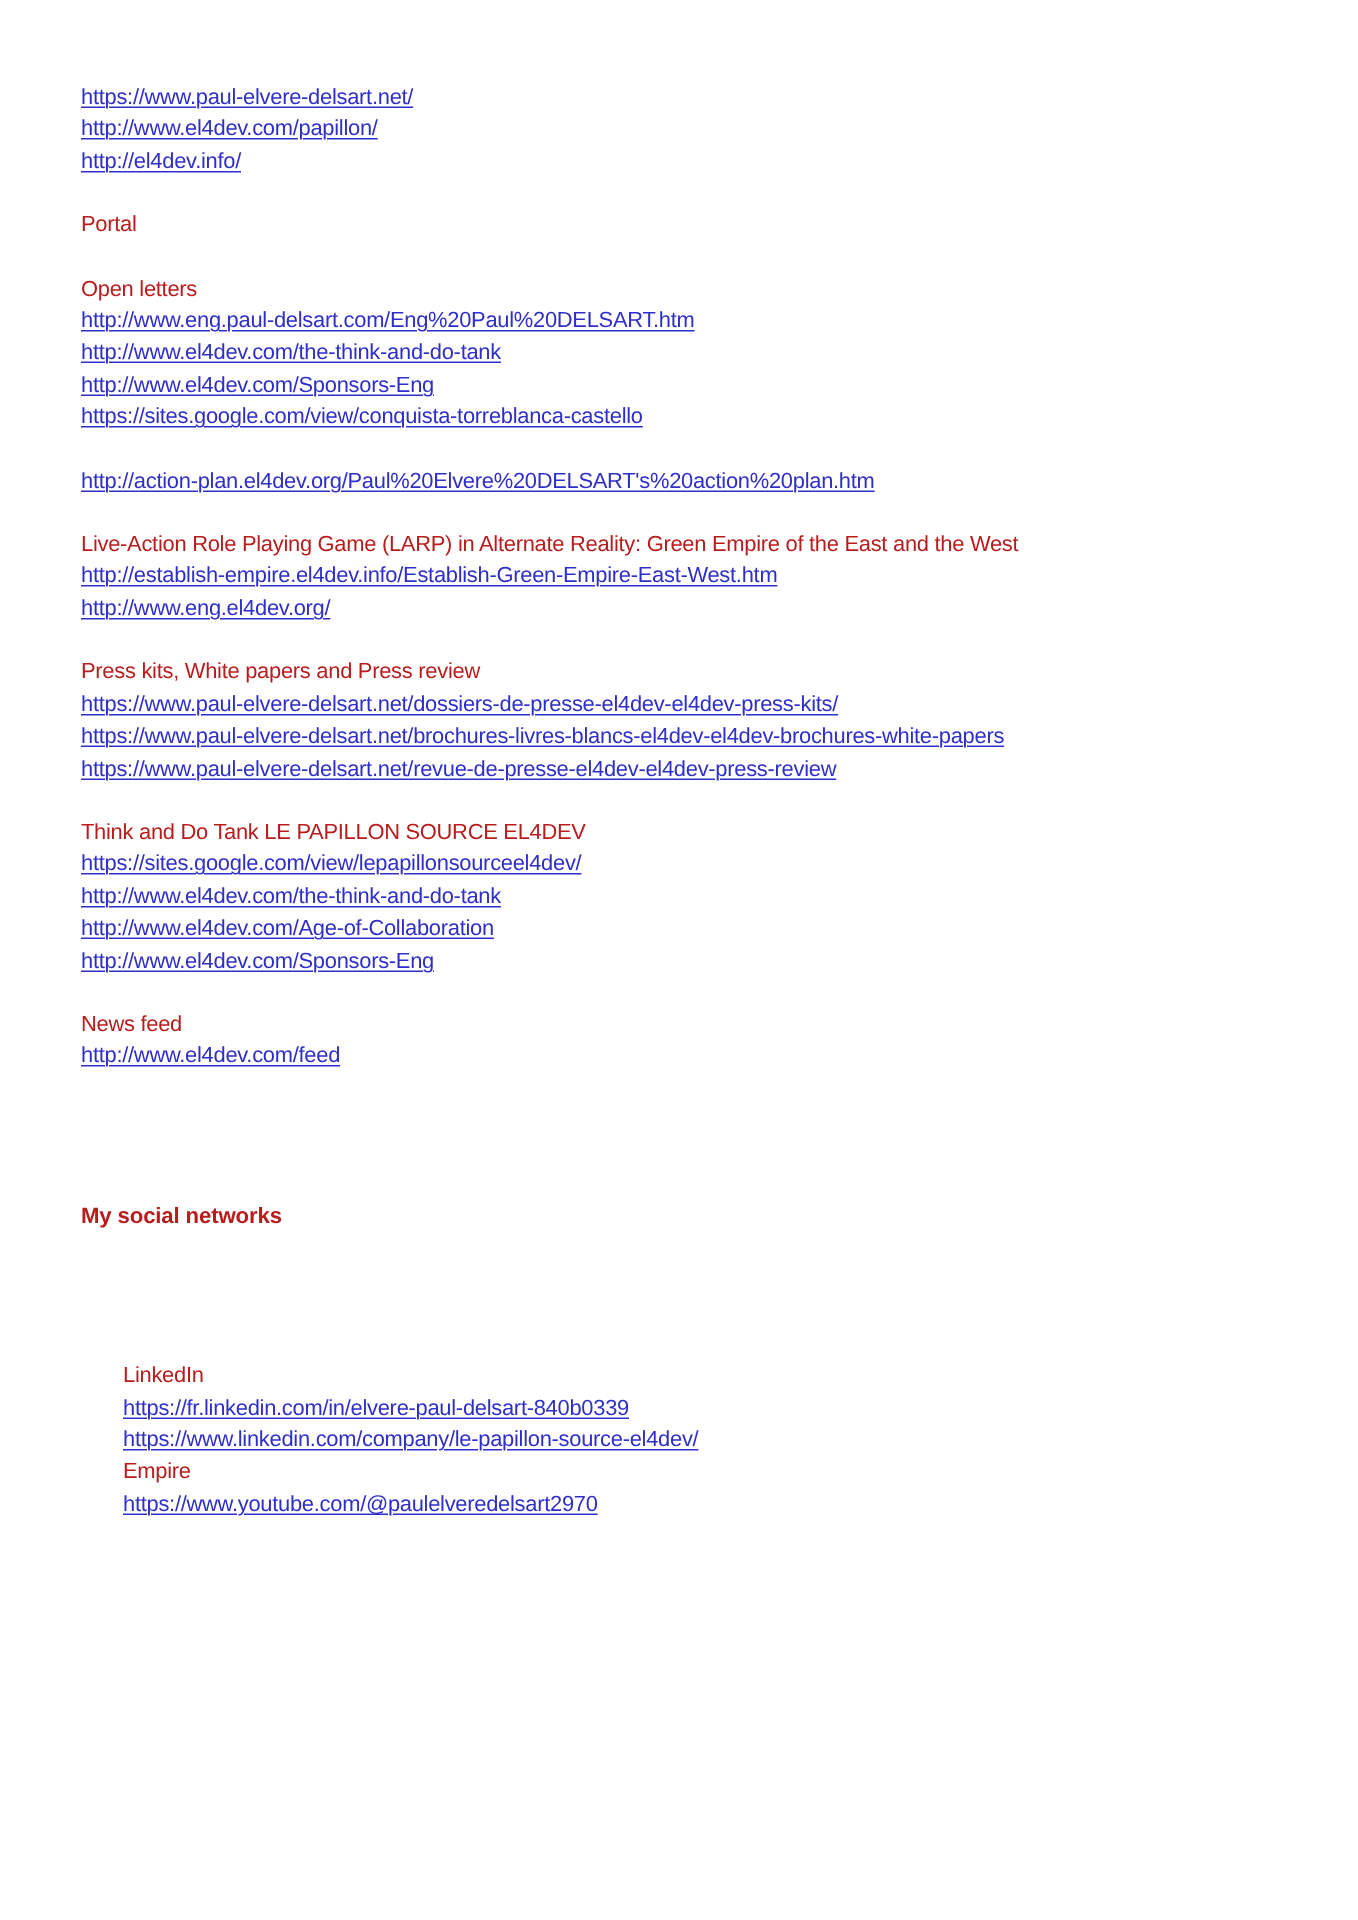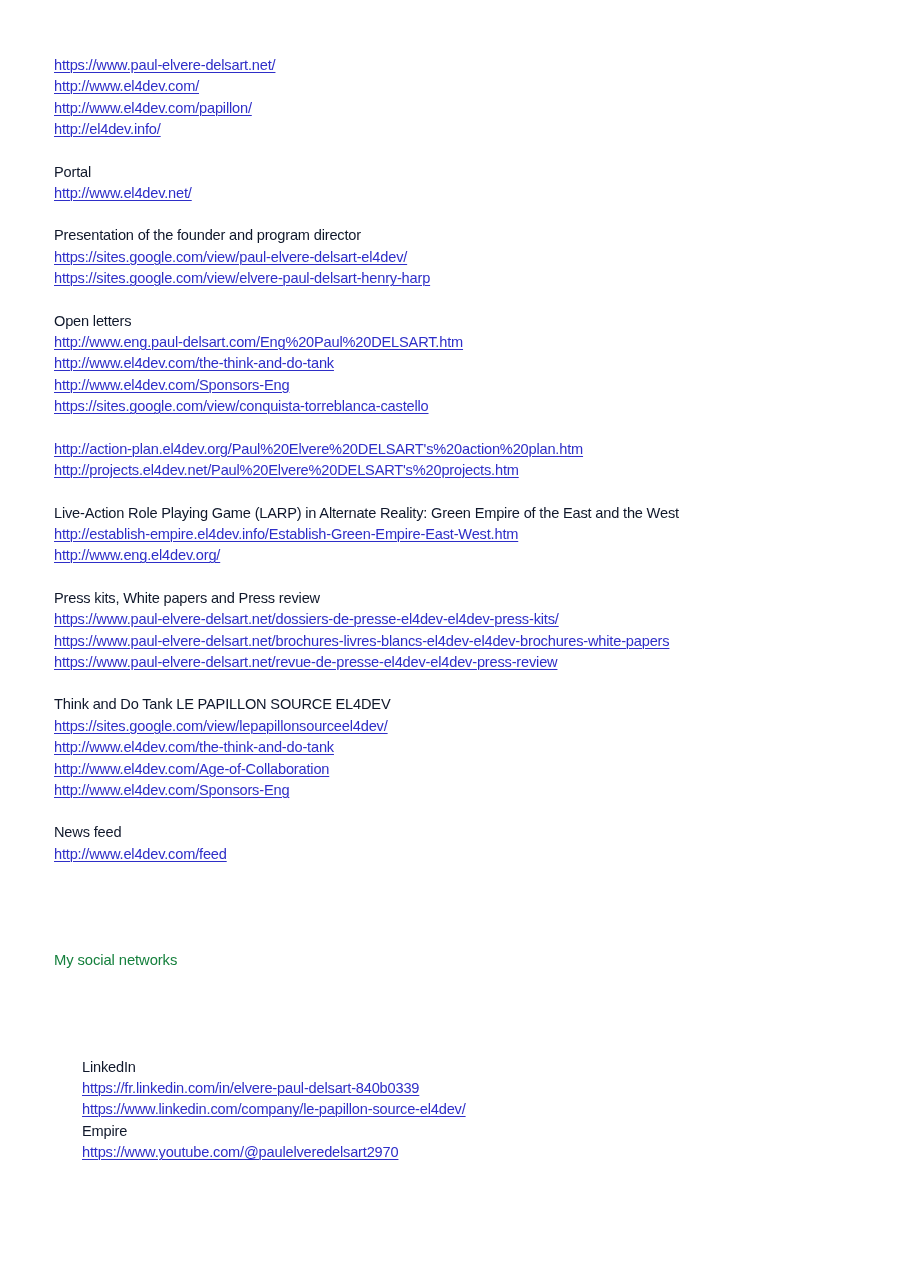--- a/index.html
+++ b/index.html
@@ -36,26 +36,26 @@
   .block:last-child { margin-bottom: 0; margin-left: 28px; }
 
   .line {
     display: block;
     font-size: 14.6px;
     line-height: 21.4px;
     white-space: nowrap;
     letter-spacing: -0.18px;
   }
   .heading {
-    color: #0f172a;
+    color: #b91c1c;
     font-weight: normal;
   }
   .heading-bold {
-    color: #15803d;
-    font-weight: normal;
+    color: #b91c1c;
+    font-weight: bold;
     font-size: 14.8px;
     letter-spacing: -0.1px;
   }
   .link {
     color: #2e2ec8;
     text-decoration: underline;
     text-decoration-color: #2e2ec8;
     text-underline-offset: 1.5px;
     text-decoration-thickness: 1px;
     cursor: pointer;
@@ -63,47 +63,39 @@
   .spacer-3 { height: 64px; }
 </style>
 </head>
 <body>
 
 <div class="page">
   <div class="content">
 
     <div class="block">
       <span class="line link">https://www.paul-elvere-delsart.net/</span>
-      <span class="line link">http://www.el4dev.com/</span>
       <span class="line link">http://www.el4dev.com/papillon/</span>
       <span class="line link">http://el4dev.info/</span>
     </div>
 
     <div class="block">
       <span class="line heading">Portal</span>
-      <span class="line link">http://www.el4dev.net/</span>
     </div>
 
-    <div class="block">
-      <span class="line heading">Presentation of the founder and program director</span>
-      <span class="line link">https://sites.google.com/view/paul-elvere-delsart-el4dev/</span>
-      <span class="line link">https://sites.google.com/view/elvere-paul-delsart-henry-harp</span>
-    </div>
 
     <div class="block">
       <span class="line heading">Open letters</span>
       <span class="line link">http://www.eng.paul-delsart.com/Eng%20Paul%20DELSART.htm</span>
       <span class="line link">http://www.el4dev.com/the-think-and-do-tank</span>
       <span class="line link">http://www.el4dev.com/Sponsors-Eng</span>
       <span class="line link">https://sites.google.com/view/conquista-torreblanca-castello</span>
     </div>
 
     <div class="block">
       <span class="line link">http://action-plan.el4dev.org/Paul%20Elvere%20DELSART's%20action%20plan.htm</span>
-      <span class="line link">http://projects.el4dev.net/Paul%20Elvere%20DELSART's%20projects.htm</span>
     </div>
 
     <div class="block">
       <span class="line heading">Live-Action Role Playing Game (LARP) in Alternate Reality: Green Empire of the East and the West</span>
       <span class="line link">http://establish-empire.el4dev.info/Establish-Green-Empire-East-West.htm</span>
       <span class="line link">http://www.eng.el4dev.org/</span>
     </div>
 
     <div class="block">
       <span class="line heading">Press kits, White papers and Press review</span>

